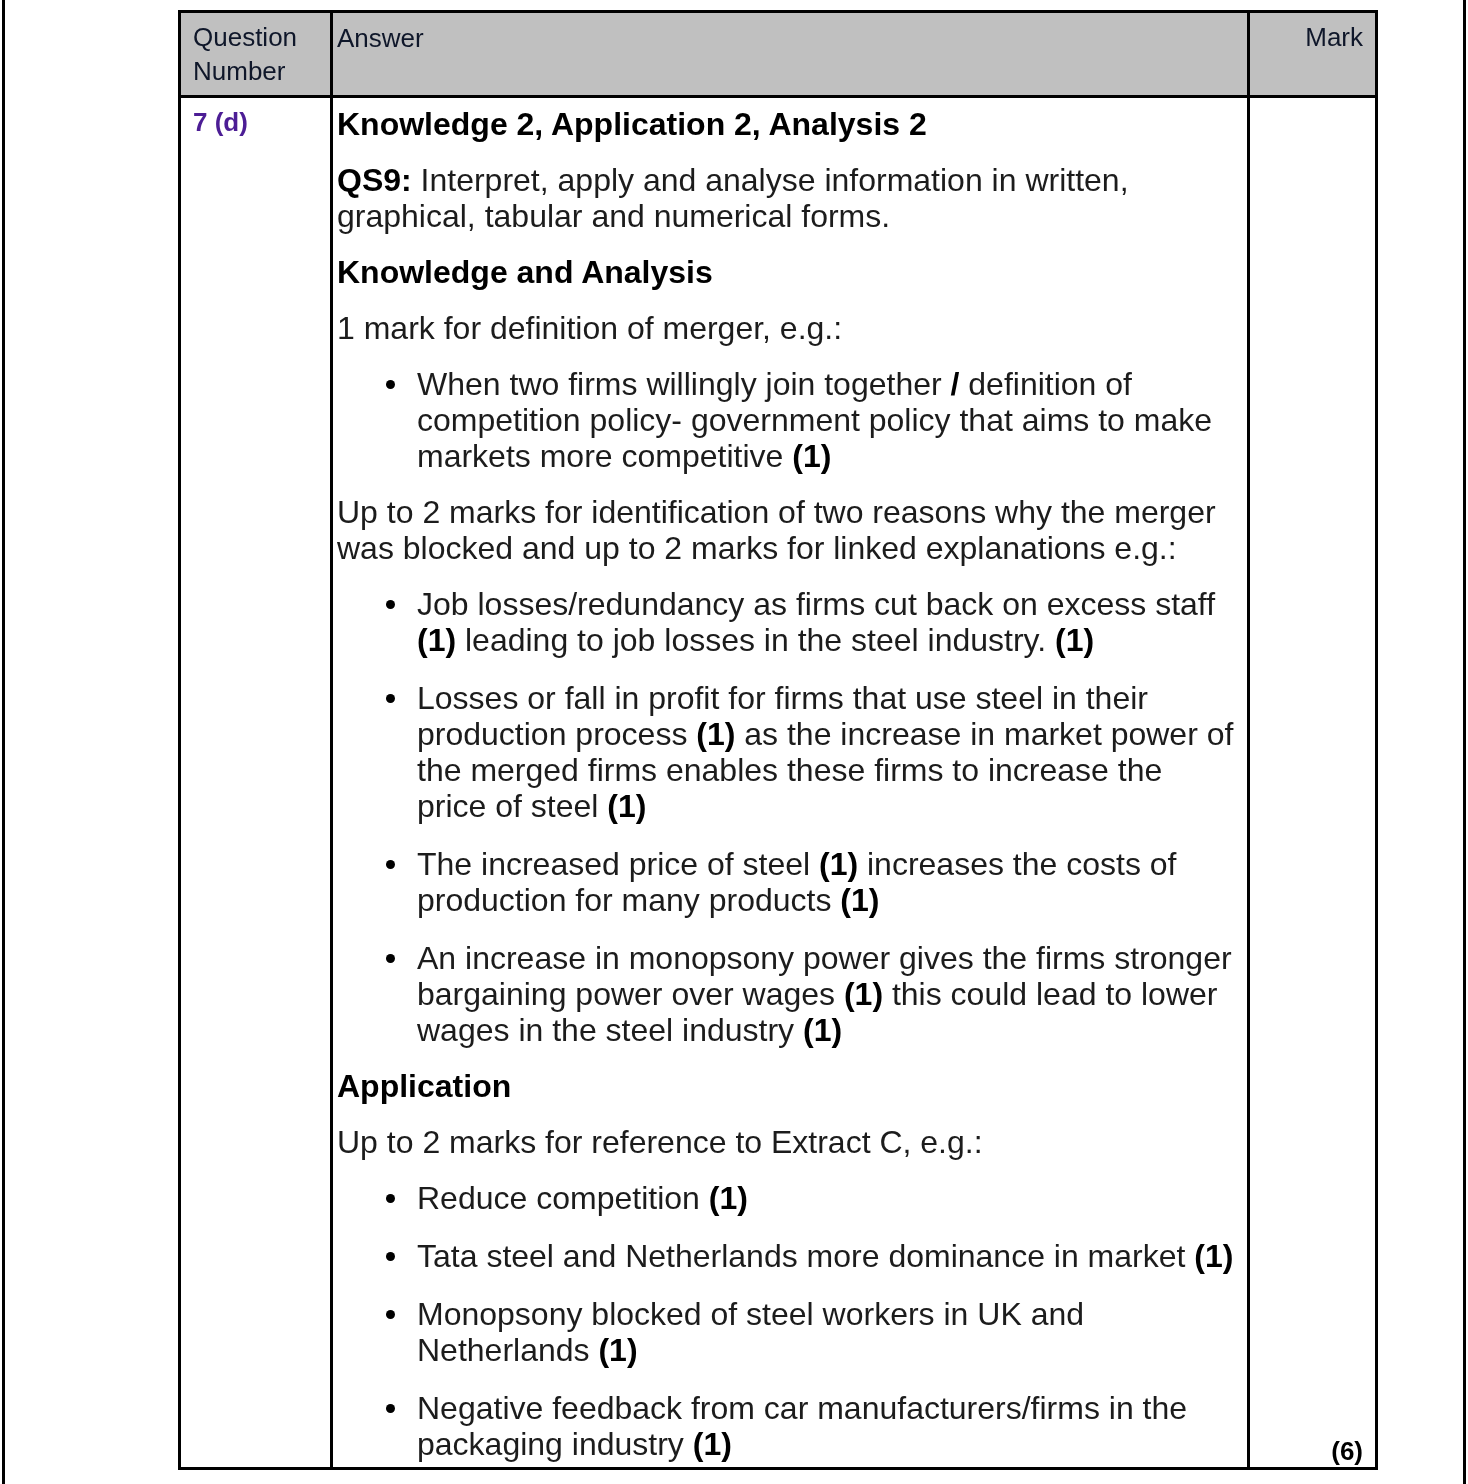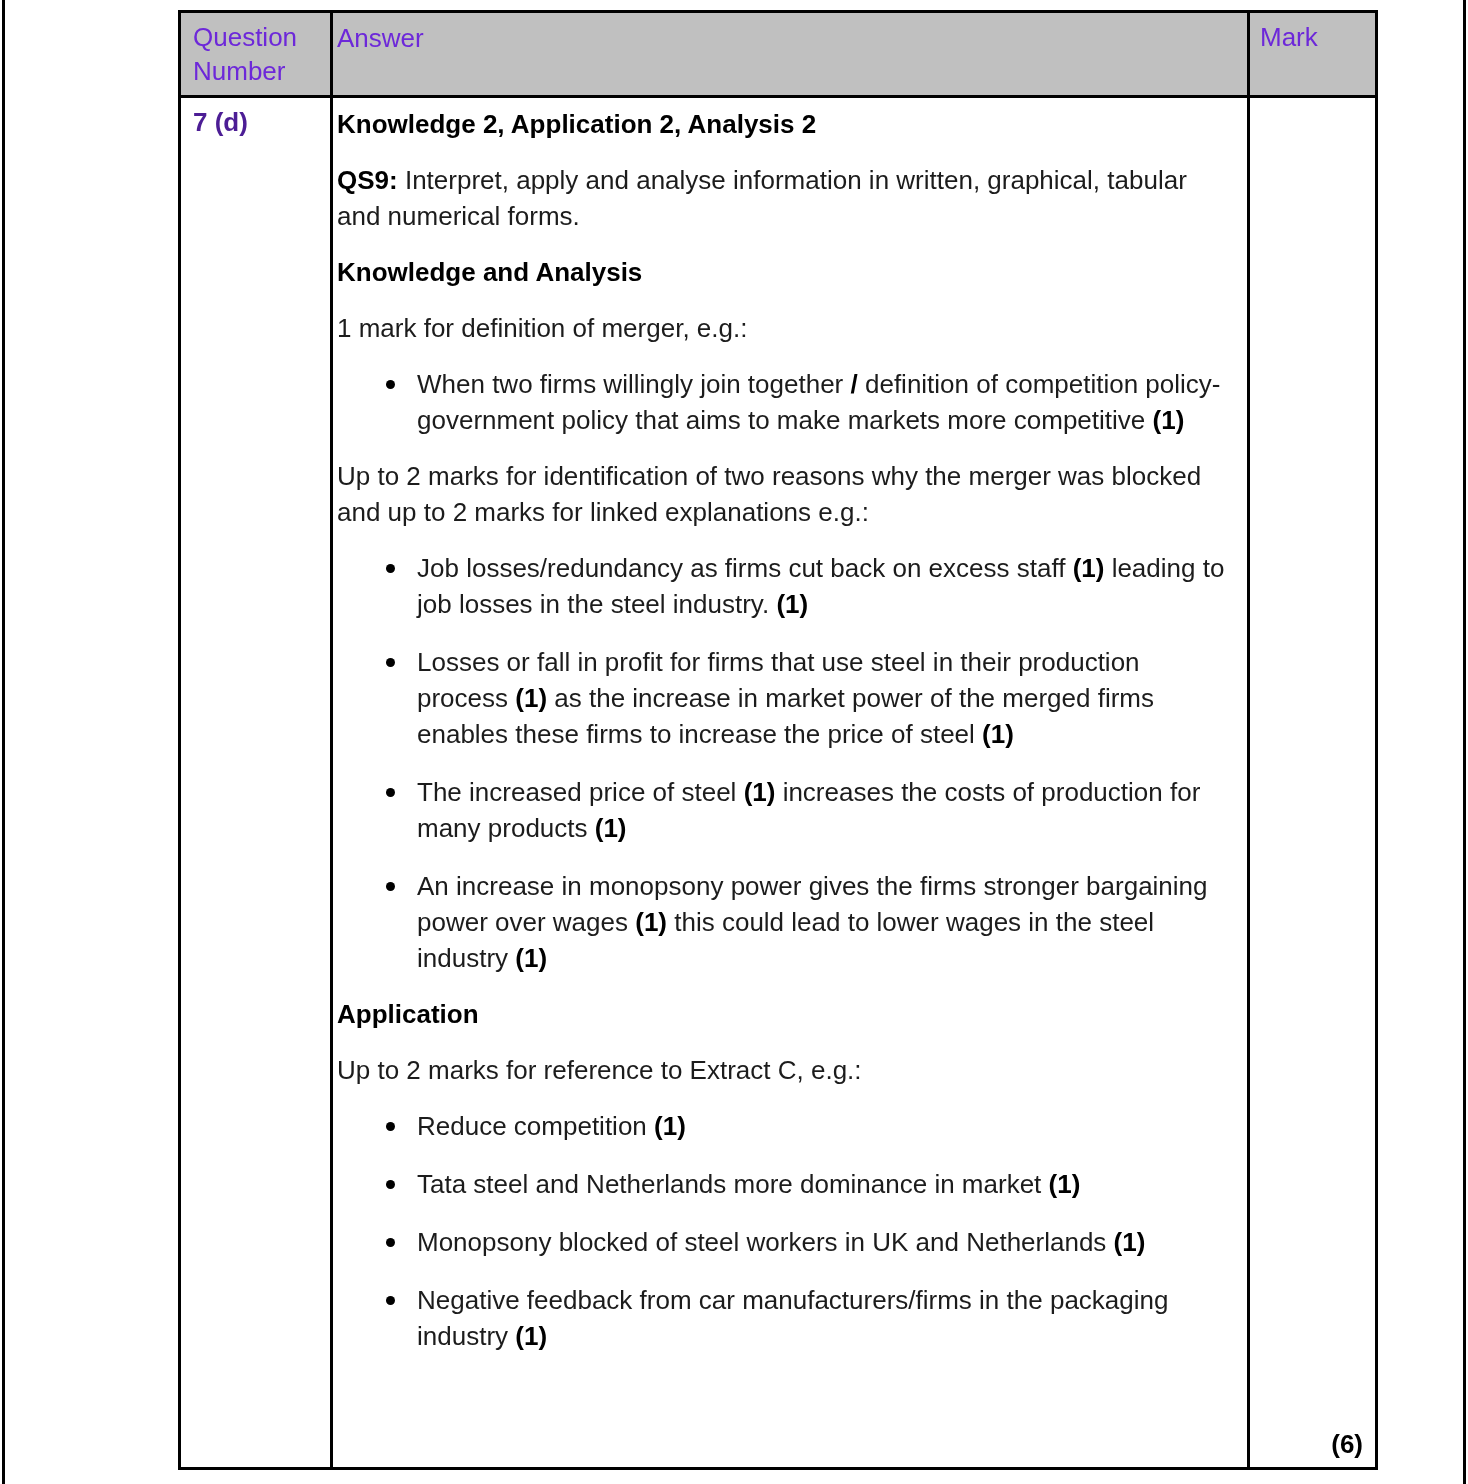--- a/index.html
+++ b/index.html
@@ -50,38 +50,39 @@
     border-right: 3px solid #000000;
     padding: 7px 10px 7px 12px;
   }
   .cell.ans {
     flex: 1 1 auto;
     border-right: 3px solid #000000;
     padding: 8px 12px 8px 4px;
   }
   .cell.mark {
     flex: 0 0 125px;
-    padding: 7px 12px 7px 10px;
+    padding: 7px 12px 0 10px;
   }
 
   .header-label {
     font-size: 26px;
     line-height: 34px;
-    color: #6d28d9;
+    color: #0f172a;
+    text-align: right;
   }
 
   .question-number {
     font-size: 26px;
     line-height: 34px;
     font-weight: bold;
     color: #4c1d95;
   }
 
   .answer-content {
-    font-size: 26px;
+    font-size: 32px;
     line-height: 36px;
     color: #1c1c1c;
     width: 100%;
   }
   .answer-content p { margin: 16px 0 20px 0; }
   .answer-content p.hd {
     font-weight: bold;
     color: #000000;
     margin: 0 0 20px 0;
   }

